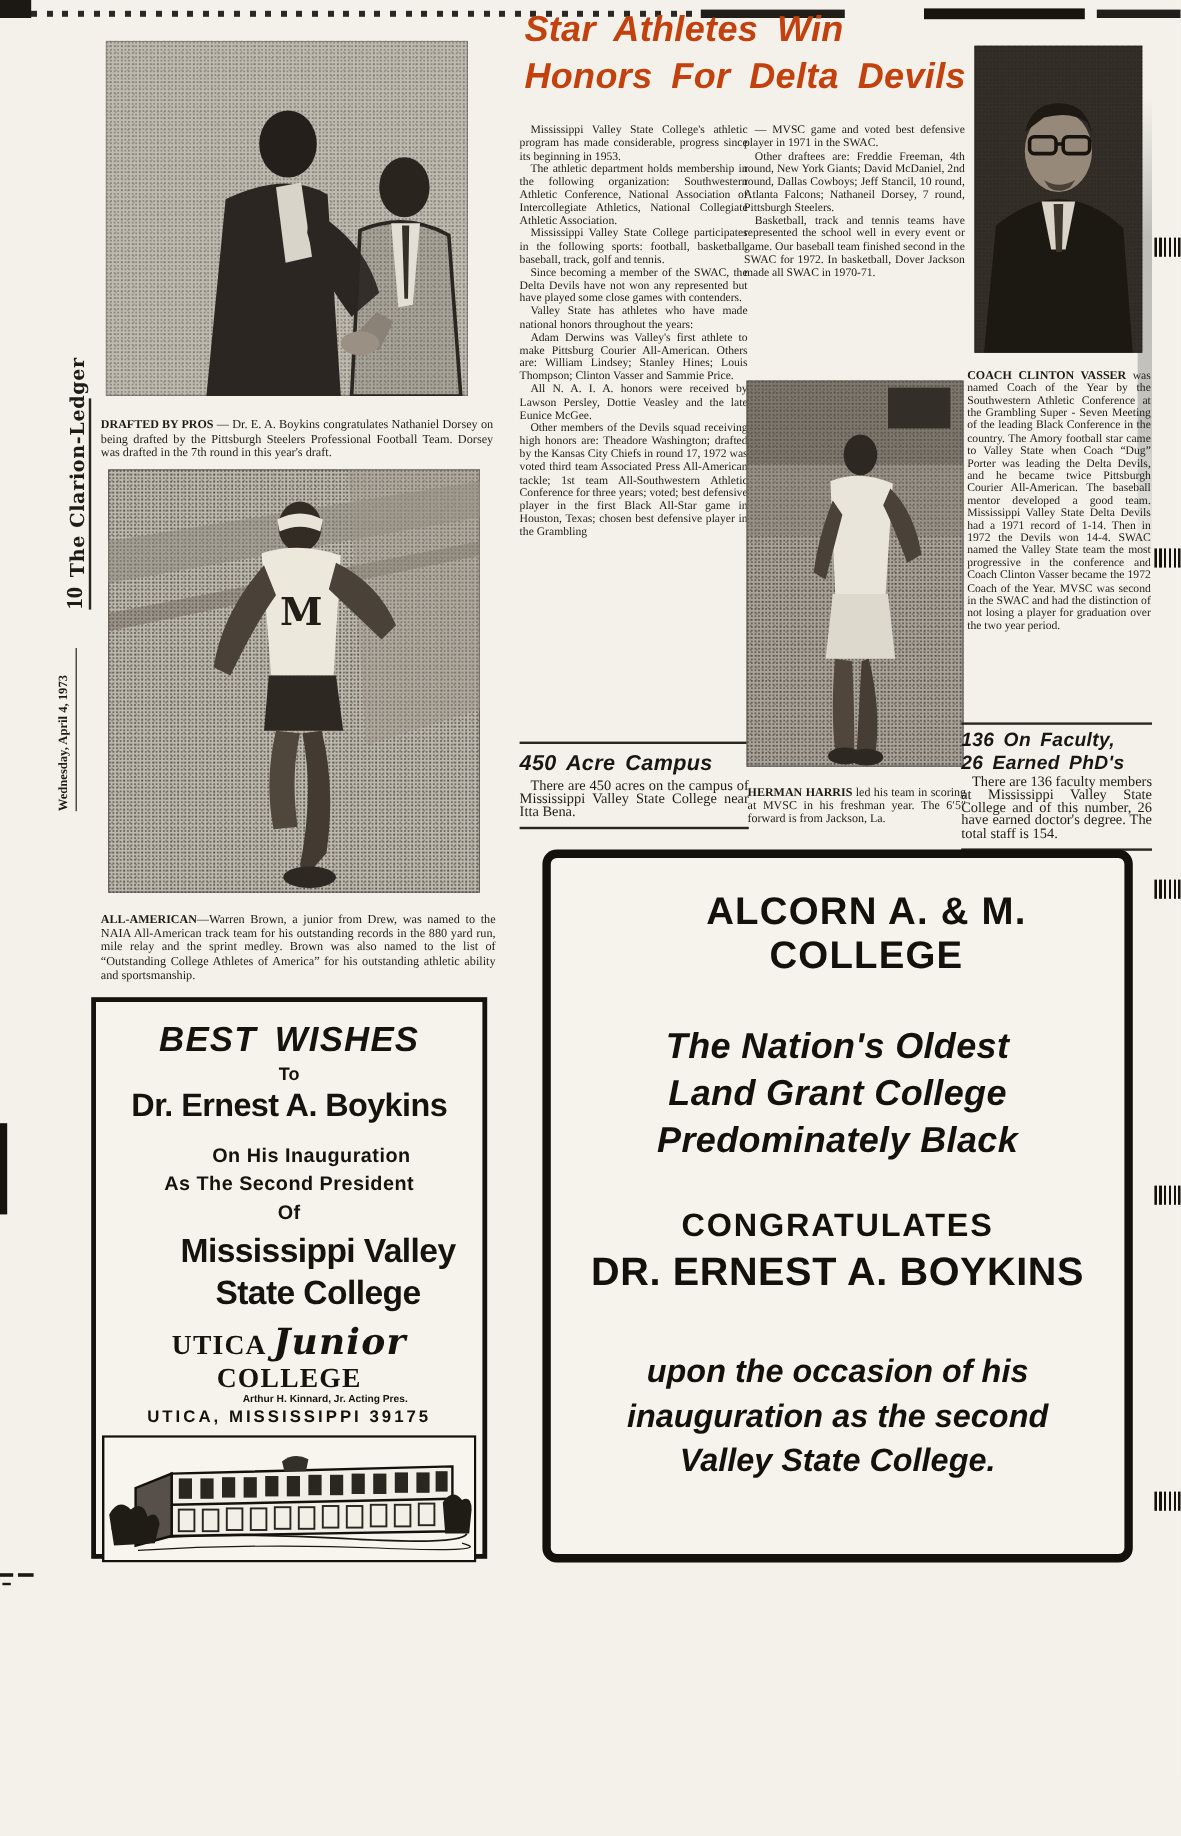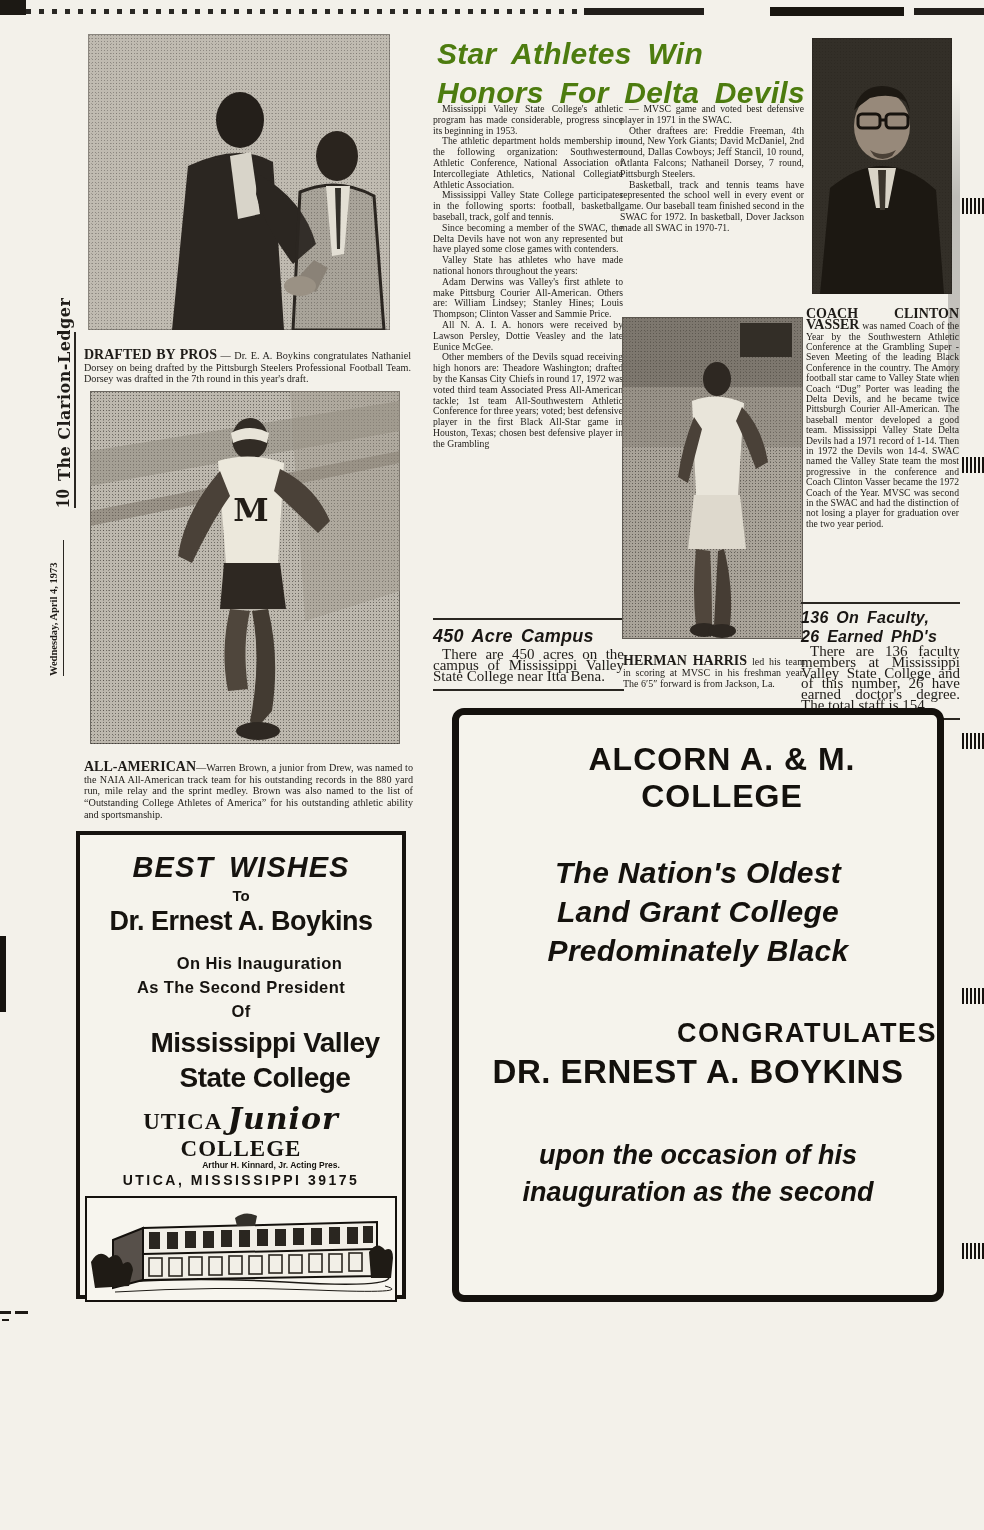--- a/index.html
+++ b/index.html
@@ -36,36 +36,36 @@
                       radial-gradient(rgba(35,31,26,.3) .6px,transparent .75px);
      background-size:3px 3px,5px 5px;background-position:0 0,1px 2px;
      box-shadow:inset 0 0 0 1px rgba(25,22,18,.5);}
   .photo svg{display:block;}
   .ph1{left:88px;top:34px;width:302px;height:296px;}
   .ph2{left:90px;top:391px;width:310px;height:353px;}
   .ph3{left:622px;top:317px;width:181px;height:322px;background-color:#a9a399;}
   .ph4{left:812px;top:38px;width:140px;height:256px;background-color:#39342d;}
   
   .caption{font-size:10.2px;line-height:11.6px;text-align:justify;}
-  .caption b{font-size:14px;}
+  .caption b{font-size:10px;}
   .cap1{left:84px;top:339px;width:327px;}
   .cap2{left:84px;top:751px;width:329px;}
   .cap3{left:623px;top:645px;width:182px;font-size:10px;line-height:11px;}
   .cap4{left:806px;top:299px;width:153px;font-size:9.7px;line-height:10.4px;}
-  .headline{left:437px;top:34px;width:390px;font:italic 900 30px "Liberation Sans",sans-serif;
-            line-height:39px;letter-spacing:.3px;word-spacing:7px;color:#4d7c0f;}
+  .headline{left:437px;top:5px;width:390px;font:italic 900 30px "Liberation Sans",sans-serif;
+            line-height:39px;letter-spacing:.3px;word-spacing:7px;color:#c2410c;}
   .col{font-size:9.7px;line-height:10.8px;text-align:justify;}
   .col p{margin:0;text-indent:9px;}
   .col1{left:433px;top:104px;width:190px;}
   .col2{left:620px;top:104px;width:184px;}
   .sec-head{font:italic 900 18px "Liberation Sans",sans-serif;letter-spacing:.3px;
             word-spacing:3px;color:#191613;margin:2px 0 2px;}
   .campus{left:433px;top:618px;width:191px;border-top:2px solid #2a2722;
           border-bottom:2px solid #2a2722;padding:4px 0 8px;}
-  .campus .body,.faculty .body{font-size:15px;line-height:10.8px;text-align:justify;text-indent:9px;}
+  .campus .body,.faculty .body{font-size:12px;line-height:10.8px;text-align:justify;text-indent:9px;}
   .faculty{left:801px;top:602px;width:159px;border-top:2px solid #2a2722;
            border-bottom:2px solid #2a2722;padding:4px 0 7px;}
   .faculty .sec-head{font-size:16px;line-height:19px;margin:0;}
   
   .ad-utica{left:76px;top:831px;width:330px;height:468px;border:4px solid #16130f;
             background:#f5f3ec;text-align:center;font-family:"Liberation Sans",sans-serif;
             color:#16130f;box-sizing:border-box;padding-top:16px;}
   .u1{font:italic 900 29px "Liberation Sans",sans-serif;letter-spacing:1px;word-spacing:6px;}
   .u2{font:bold 15px "Liberation Sans",sans-serif;margin-top:3px;}
   .u3{font:bold 27px "Liberation Sans",sans-serif;letter-spacing:-.5px;margin-top:2px;}
@@ -76,21 +76,21 @@
   .uscript{font:italic bold 30px "DejaVu Serif",serif;letter-spacing:1px;}
   .upres{font:bold 8.5px "Liberation Sans",sans-serif;margin-top:-2px;margin-left:60px;}
   .uaddr{font:bold 14px "Liberation Sans",sans-serif;letter-spacing:2.5px;margin-top:2px;}
   .ubuild{margin:8px auto 0;width:312px;height:106px;}
   .ad-alcorn{left:452px;top:708px;width:492px;height:594px;border:7px solid #14110d;
              border-radius:12px;background:#f5f3ec;text-align:center;
              font-family:"Liberation Sans",sans-serif;color:#14110d;
              box-sizing:border-box;padding-top:26px;}
   .a1{font:bold 32px "Liberation Sans",sans-serif;line-height:37px;letter-spacing:1px;margin-left:48px;}
   .a2{font:italic 900 30px "Liberation Sans",sans-serif;line-height:39px;margin-top:38px;letter-spacing:.3px;}
-  .a3{font:bold 27px "Liberation Sans",sans-serif;margin-top:48px;letter-spacing:1.5px;text-align:right;}
+  .a3{font:bold 27px "Liberation Sans",sans-serif;margin-top:36px;letter-spacing:1.5px;}
   .a4{font:bold 33px "Liberation Sans",sans-serif;margin-top:4px;letter-spacing:.5px;}
   .a5{font:italic 900 27px "Liberation Sans",sans-serif;line-height:37px;margin-top:46px;}
 </style>
 </head>
 <body>
 
 <div class="page">
 
   <div class="abs perf"></div>
   <div class="abs topbar1"></div>
@@ -281,16 +281,17 @@
     <div class="a2">
       <div>The Nation's Oldest</div>
       <div>Land Grant College</div>
       <div>Predominately Black</div>
     </div>
     <div class="a3">CONGRATULATES</div>
     <div class="a4">DR. ERNEST A. BOYKINS</div>
     <div class="a5">
       <div>upon the occasion of his</div>
       <div>inauguration as the second</div>
+      <div>Valley State College.</div>
     </div>
   </div>
 
 </div>
 
 </body></html>

